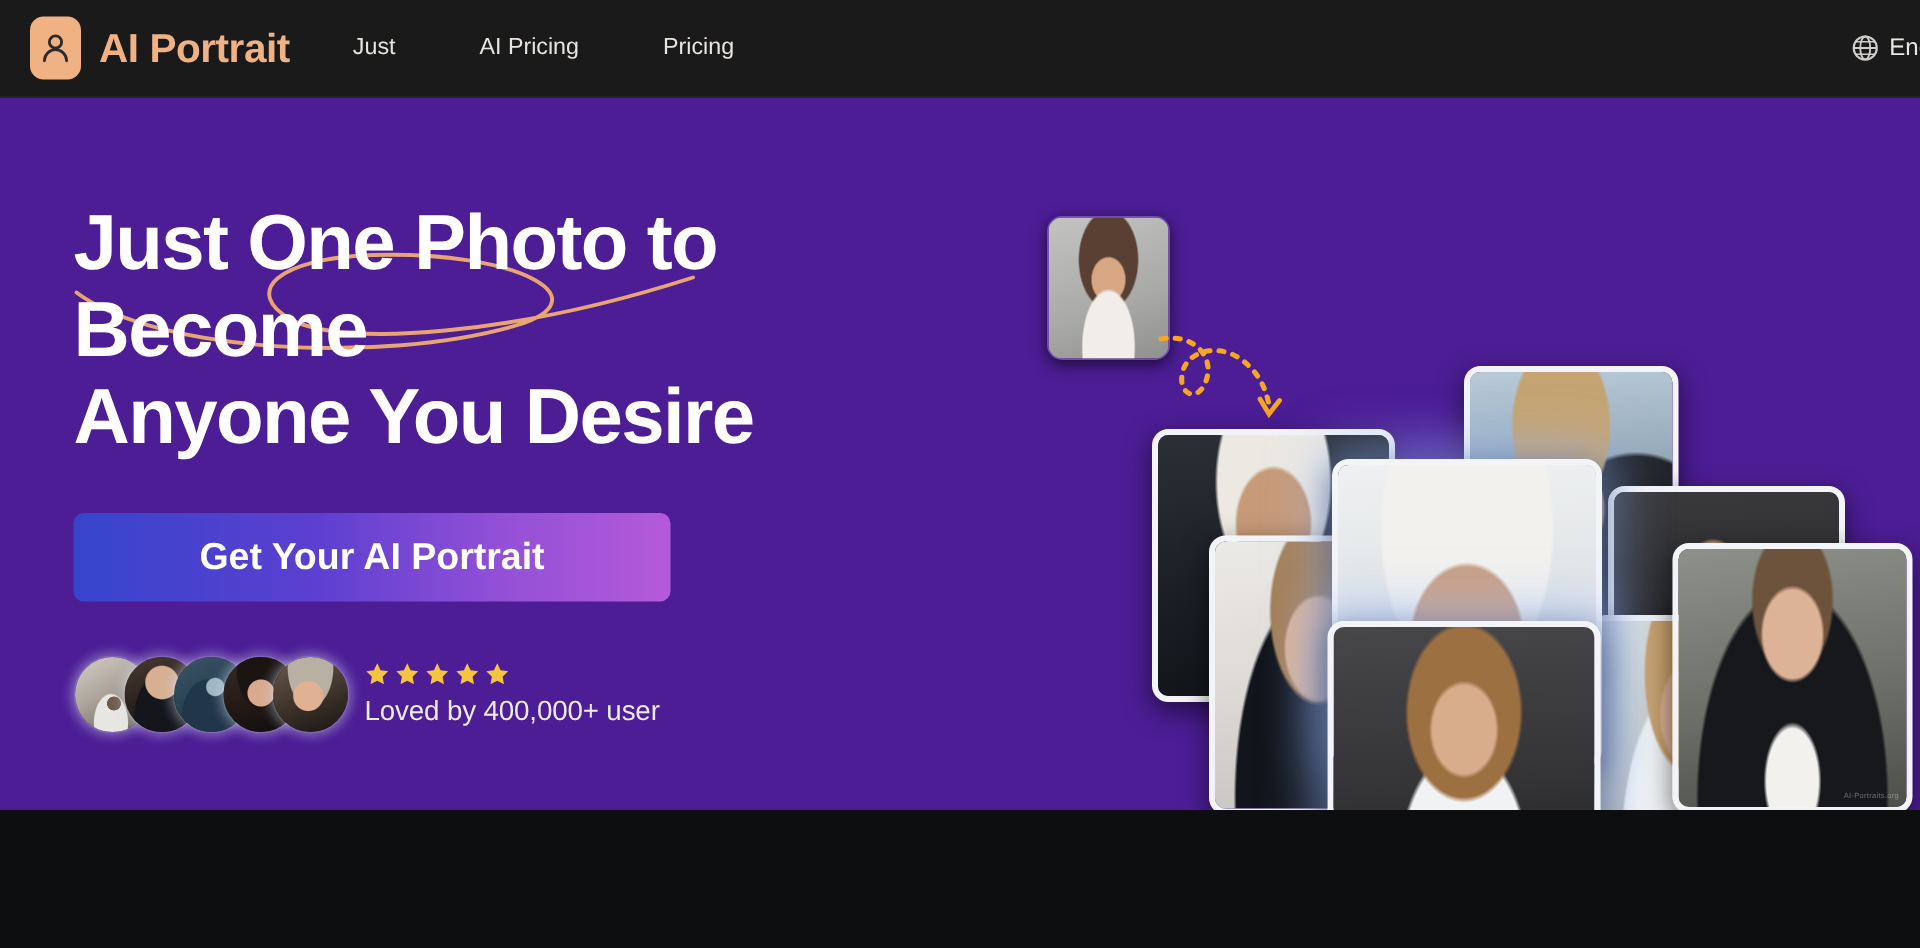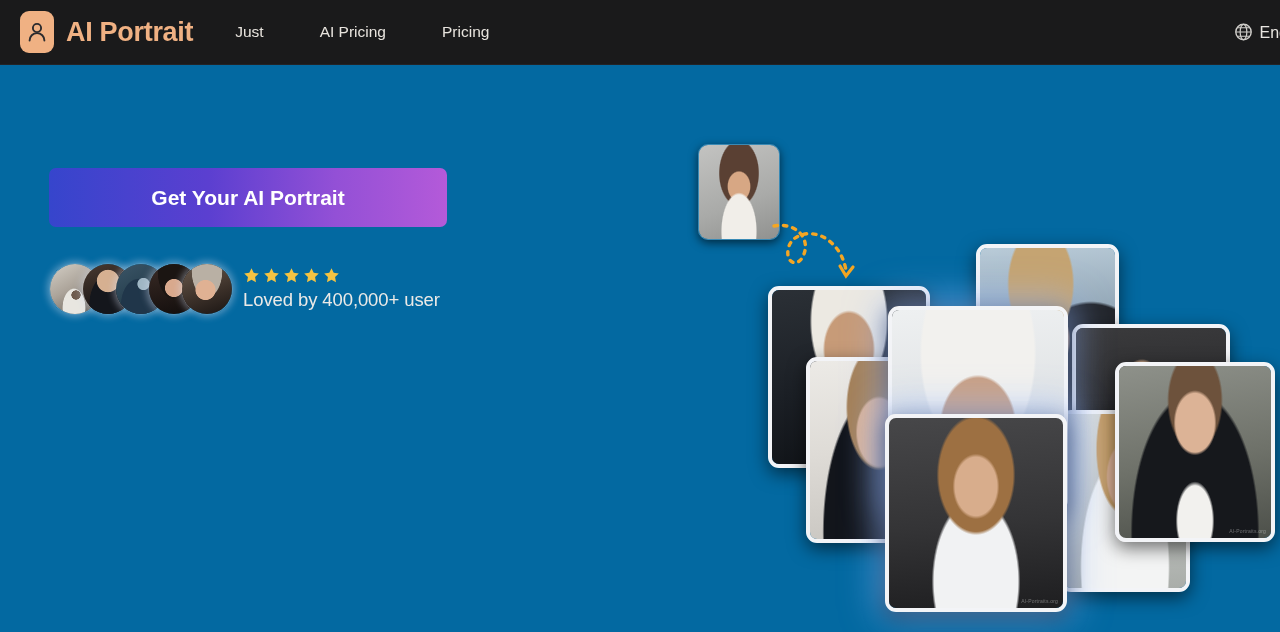--- a/index.html
+++ b/index.html
@@ -2,21 +2,21 @@
 <html><head>
 <meta charset="utf-8">
 <style>
   * { margin:0; padding:0; box-sizing:border-box; }
   html,body {
     width:1280px; height:632px;
     background:#0d0e10;
     font-family:"Liberation Sans", sans-serif;
     overflow:hidden;
   }
-  .page { position:relative; width:1280px; height:632px; background:#0369a1; overflow:hidden; }
+  .page { position:relative; width:1280px; height:540px; background:#4c1d95; overflow:hidden; }
 
   
   .header {
     position:absolute; top:0; left:0; width:1280px; height:65px;
     background:#1a1a1b;
     border-bottom:1px solid #232326;
     display:flex; align-items:center;
   }
   .brand { display:flex; align-items:center; margin-left:20px; }
   .logo-mark {
@@ -60,21 +60,21 @@
     width:430px; height:78px; z-index:1; pointer-events:none;
   }
   .subtitle {
     margin-top:29px;
     color:#d8d6d3; font-size:19.5px; letter-spacing:-0.1px; white-space:nowrap;
   }
   .cta {
     margin-top:35px;
     width:398px; height:59px; border-radius:7px;
     background:linear-gradient(90deg,#3645cc 0%,#5b3fd0 40%,#9350d6 72%,#b45ad9 100%);
-    color:#ffffff; font-size:21px; font-weight:bold;
+    color:#ffffff; font-size:25px; font-weight:bold;
     display:flex; align-items:center; justify-content:center;
     border:none; cursor:pointer;
     font-family:"Liberation Sans", sans-serif;
   }
 
   
   .social { margin-top:36px; display:flex; align-items:center; }
   .avatars { position:relative; width:184px; height:52px; flex:0 0 auto; }
   .av {
     position:absolute; top:0; width:52px; height:52px;
@@ -154,20 +154,27 @@
         <line x1="2" y1="10" x2="18" y2="10" stroke="#cfcdc9" stroke-width="1.3"></line>
         <line x1="3.3" y1="5.6" x2="16.7" y2="5.6" stroke="#cfcdc9" stroke-width="1.1"></line>
         <line x1="3.3" y1="14.4" x2="16.7" y2="14.4" stroke="#cfcdc9" stroke-width="1.1"></line>
       </svg>
       <span>Eng</span>
     </div>
   </div>
 
   <div class="hero-left">
 
+    <h1 class="headline">
+      <svg class="swoosh" viewBox="0 0 430 78">
+        <path d="M7 34 C 60 74, 210 82, 300 56 C 360 38, 300 6, 205 9 C 140 11, 118 34, 150 52 C 185 71, 300 62, 418 24" fill="none" stroke="#e8a472" stroke-width="2.6" stroke-linecap="round"></path>
+      </svg>
+      <span class="ln">Just One Photo to Become</span>
+      <span class="ln">Anyone You Desire</span>
+    </h1>
 
 
     <button class="cta">Get Your AI Portrait</button>
 
     <div class="social">
 
       <div class="avatars">
         <div class="av" style="left:0">
           <i style="background:
               radial-gradient(circle at 52% 62%, #6d5a4c 0 11%, rgba(0,0,0,0) 12%),

